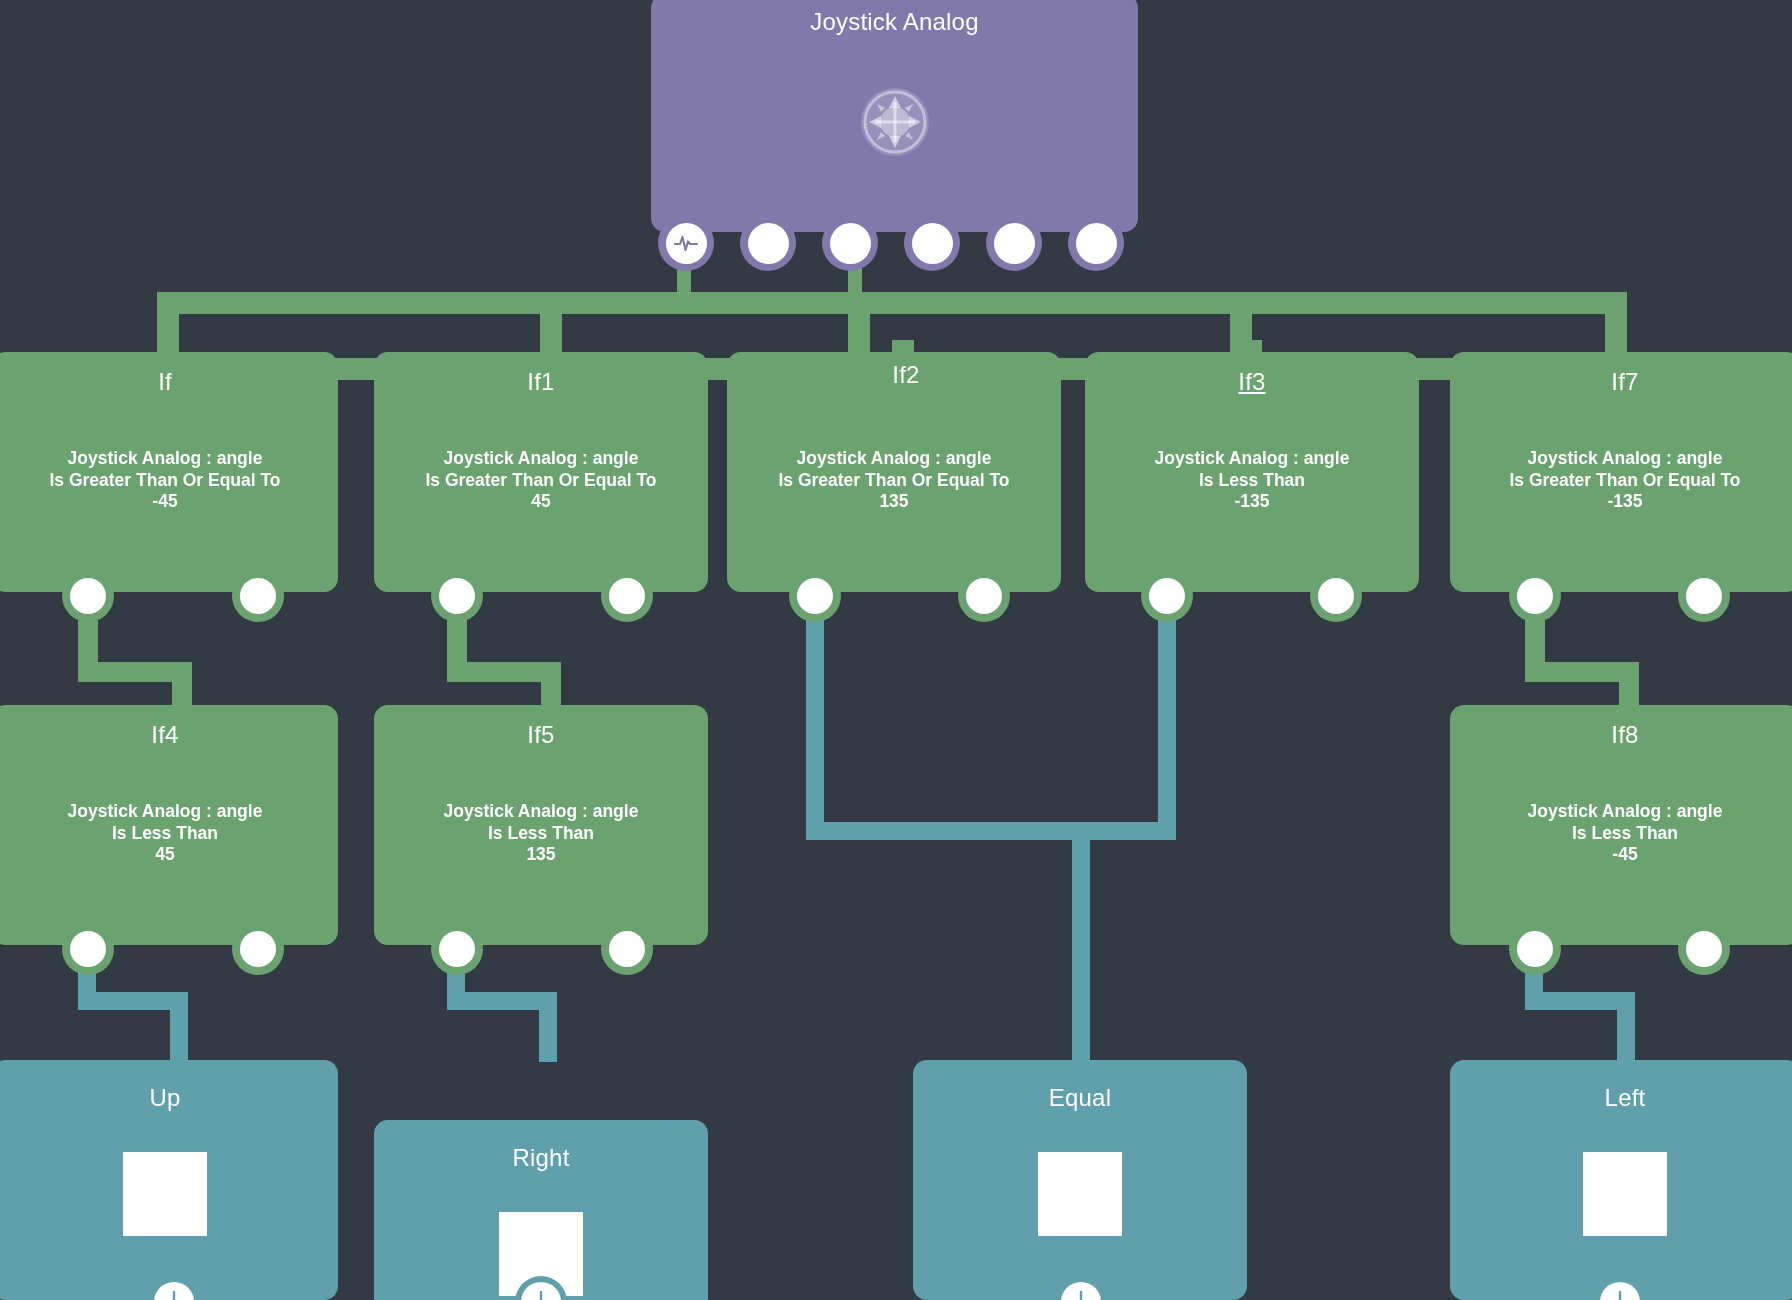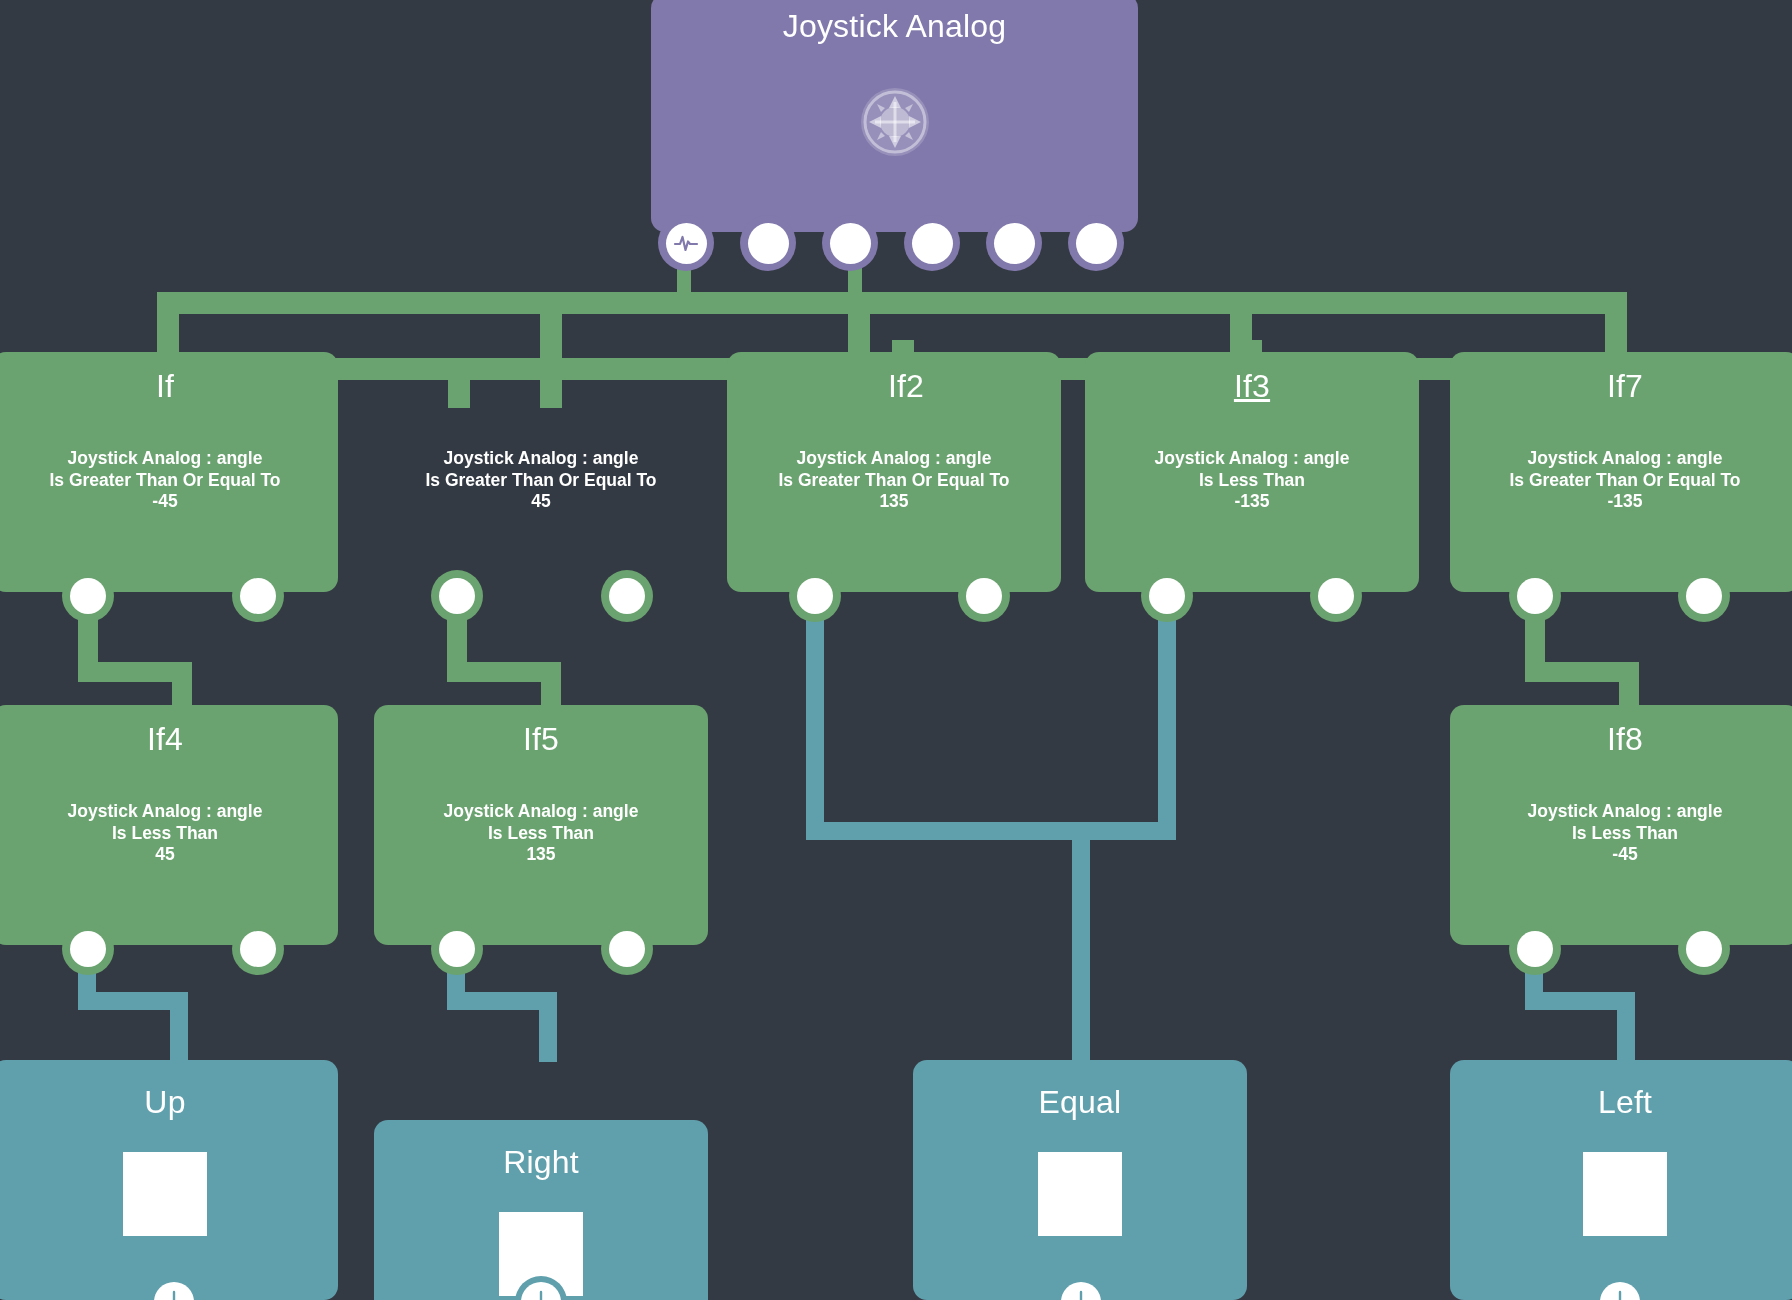--- a/index.html
+++ b/index.html
@@ -36,21 +36,21 @@
     border-radius: 14px;
     z-index: 3;
     display: block;
   }
   .node .title {
     position: absolute;
     left: 0;
     right: 0;
     text-align: center;
     color: #ffffff;
-    font-size: 32px;
+    font-size: 24px;
     font-weight: 400;
     letter-spacing: .2px;
     line-height: 1;
   }
   
   .node.source {
     background: #8178ab;
   }
   
   .node.cond {
@@ -226,34 +226,37 @@
     <div>Is Greater Than Or Equal To</div>
     <div>-45</div>
   </div>
   <div class="port green" style="left:62px; top:570px; width:52px; height:52px;">
     <div class="knob" style="width:36px;height:36px;"></div>
   </div>
   <div class="port green" style="left:232px; top:570px; width:52px; height:52px;">
     <div class="knob" style="width:36px;height:36px;"></div>
   </div>
 
+  <div class="node cond" style="left:374px; top:352px; width:334px; height:240px;">
+    <div class="title" style="top:18px;">If1</div>
+  </div>
   <div style="position:absolute; z-index:4; left:374px; top:448px; width:334px; text-align:center; color:#fff; font-size:17.5px; font-weight:700; line-height:21.5px;">
     <div>Joystick Analog : angle</div>
     <div>Is Greater Than Or Equal To</div>
     <div>45</div>
   </div>
   <div class="port green" style="left:431px; top:570px; width:52px; height:52px;">
     <div class="knob" style="width:36px;height:36px;"></div>
   </div>
   <div class="port green" style="left:601px; top:570px; width:52px; height:52px;">
     <div class="knob" style="width:36px;height:36px;"></div>
   </div>
 
   <div class="node cond" style="left:727px; top:352px; width:334px; height:240px;">
-    <div class="title" style="top:18px;margin-left:24px;">If2</div>
+    <div class="title" style="top:11px;margin-left:24px;">If2</div>
   </div>
   <div style="position:absolute; z-index:4; left:727px; top:448px; width:334px; text-align:center; color:#fff; font-size:17.5px; font-weight:700; line-height:21.5px;">
     <div>Joystick Analog : angle</div>
     <div>Is Greater Than Or Equal To</div>
     <div>135</div>
   </div>
   <div class="port green" style="left:789px; top:570px; width:52px; height:52px;">
     <div class="knob" style="width:36px;height:36px;"></div>
   </div>
   <div class="port green" style="left:958px; top:570px; width:52px; height:52px;">

